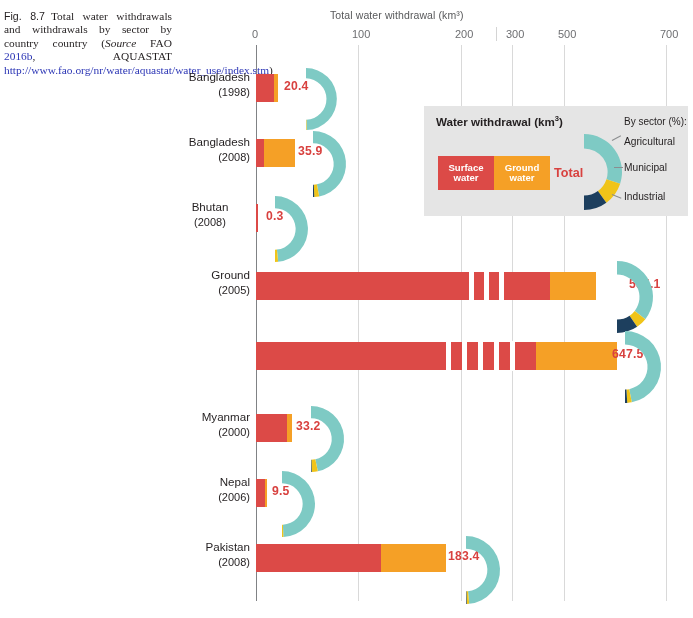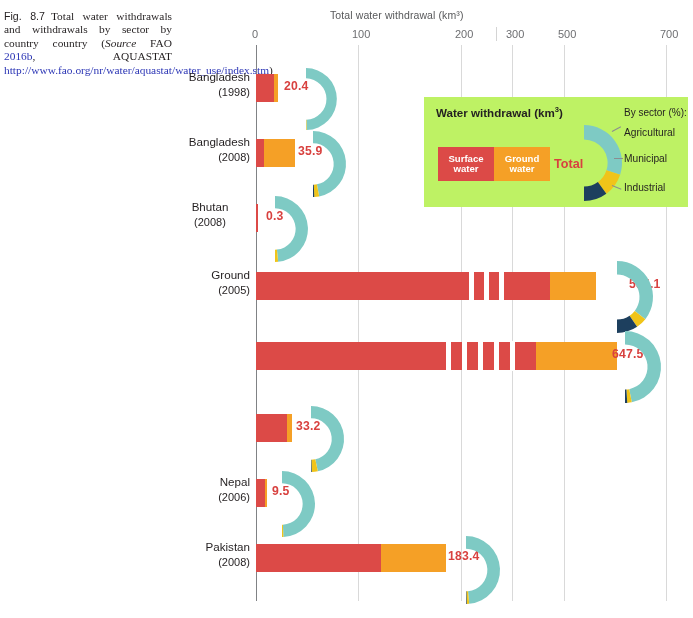--- a/index.html
+++ b/index.html
@@ -60,22 +60,22 @@
   .valnum{
     position:absolute;top:5px;
     font-size:12.2px;font-weight:bold;color:#d8413f;
     letter-spacing:.2px;white-space:nowrap;
   }
 
   .donut{position:absolute;top:0;}
 
   
   .legend{
-    position:absolute;left:424px;top:97px;width:264px;height:110px;
-    background:#bef264;border:0;
+    position:absolute;left:424px;top:106px;width:264px;height:110px;
+    background:#e5e5e5;border:0;
   }
   .legend-title{
     position:absolute;left:12px;top:8px;
     font-size:11.6px;font-weight:bold;color:#231f20;
   }
   .legend-title sup{font-size:7.6px;}
   .sw{
     position:absolute;height:34px;
     display:flex;align-items:center;justify-content:center;
     color:#ffffff;font-size:9.6px;font-weight:bold;line-height:10.5px;
@@ -216,20 +216,24 @@
     <svg class="donut" style="left:625px;top:-9px;" width="60" height="76" viewBox="0 0 60 76">
       <g transform="translate(0,38)">
         <path d="M 0 -36 A 36 36 0 0 1 6.77 35.36 L 4.24 22.13 A 22.53 22.53 0 0 0 0 -22.53 Z" fill="#7ecac4"></path>
         <path d="M 6.77 35.36 A 36 36 0 0 1 2.26 35.93 L 1.42 22.49 A 22.53 22.53 0 0 0 4.24 22.13 Z" fill="#f0c419"></path>
         <path d="M 2.26 35.93 A 36 36 0 0 1 0 36 L 0 22.53 A 22.53 22.53 0 0 0 1.42 22.49 Z" fill="#1d3f5e"></path>
       </g>
     </svg>
   </div>
 
   <div class="row" style="top:410px;">
+    <div class="clabel" style="left:170px;width:80px;">
+      <span class="cname">Myanmar</span>
+      <span class="yr">(2000)</span>
+    </div>
     <div class="barwrap" style="top:4px;">
       <div class="seg surface" style="left:0px;width:31px;"></div>
       <div class="seg ground" style="left:31px;width:5px;"></div>
     </div>
     <div class="valnum" style="left:296px;top:9px;">33.2</div>
     <svg class="donut" style="left:311px;top:-6px;" width="55" height="70" viewBox="0 0 55 70">
       <g transform="translate(0,35)">
         <path d="M 0 -33 A 33 33 0 0 1 6.83 32.29 L 4.28 20.23 A 20.67 20.67 0 0 0 0 -20.67 Z" fill="#7ecac4"></path>
         <path d="M 6.83 32.29 A 33 33 0 0 1 0.7 32.99 L 0.4 20.66 A 20.67 20.67 0 0 0 4.28 20.23 Z" fill="#f0c419"></path>
         <path d="M 0.7 32.99 A 33 33 0 0 1 0 33 L 0 20.67 A 20.67 20.67 0 0 0 0.4 20.66 Z" fill="#1d3f5e"></path>

